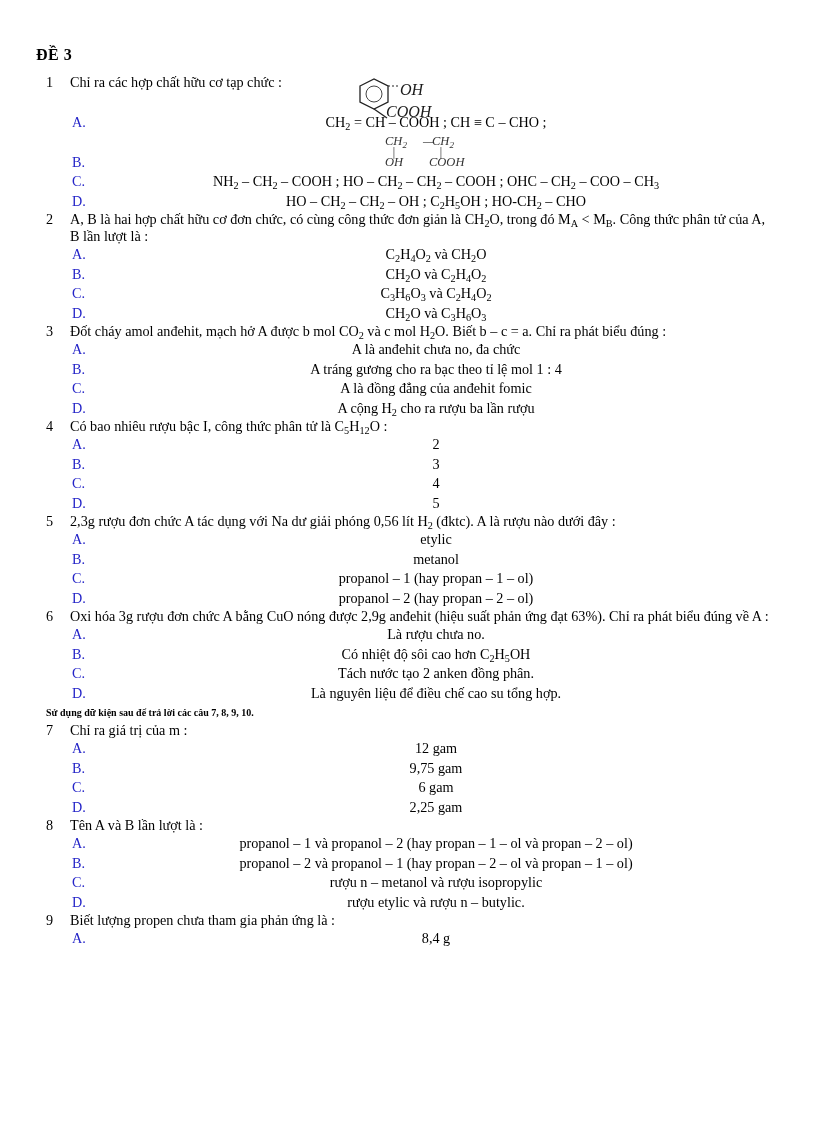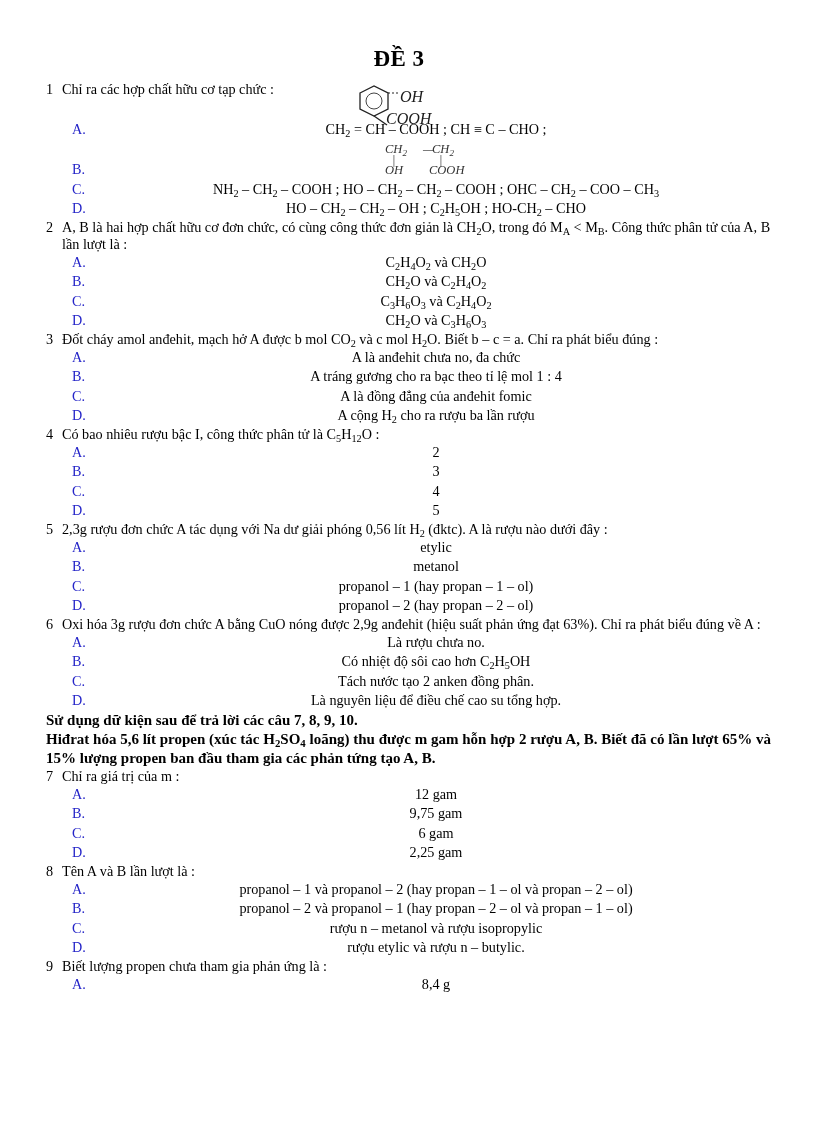--- a/index.html
+++ b/index.html
@@ -16,22 +16,21 @@
     overflow: hidden;
   }
   .page {
     position: relative;
     width: 816px;
     height: 1123px;
     box-sizing: border-box;
     padding: 0 36px;
   }
   .doc-title {
-    text-align: center;
-    font-size: 23px;
+    font-size: 16px;
     font-weight: bold;
     letter-spacing: 0.5px;
     margin: 46px 0 0 0;
     padding-right: 18px;
     line-height: 1.1;
   }
   .qlist {
     margin-top: 10px;
   }
   .q {
@@ -49,20 +48,21 @@
     width: 26px;
     flex: 0 0 26px;
     text-align: left;
     padding-left: 10px;
     box-sizing: border-box;
     font-size: 14.2px;
   }
   .q-text {
     flex: 1 1 auto;
     padding-right: 6px;
+    margin-left: 8px;
   }
   .opts {
     margin: 0;
     padding: 0;
     list-style: none;
   }
   .opt {
     display: flex;
     align-items: flex-start;
     font-size: 14.2px;
@@ -78,21 +78,21 @@
     flex: 1 1 auto;
     text-align: center;
   }
   sub {
     font-size: 0.72em;
     vertical-align: -0.28em;
     line-height: 0;
   }
   .bold-block {
     font-weight: bold;
-    font-size: 15px;
+    font-size: 10px;
     line-height: 19px;
     padding-left: 10px;
     padding-right: 8px;
   }
   .bold-block p { margin: 0; }
 
   
   .q1-wrap {
     position: relative;
   }
@@ -311,21 +311,20 @@
         </li>
         <li class="opt">
           <span class="opt-letter">D.</span>
           <span class="opt-body">Là nguyên liệu để điều chế cao su tổng hợp.</span>
         </li>
       </ul>
     </div>
 
     <div class="bold-block">
       <p>Sử dụng dữ kiện sau để trả lời các câu 7, 8, 9, 10.</p>
-      <p>Hiđrat hóa 5,6 lít propen (xúc tác H<sub>2</sub>SO<sub>4</sub> loãng) thu được m gam hỗn hợp 2 rượu A, B. Biết đã có lần lượt 65% và 15% lượng propen ban đầu tham gia các phản tứng tạo A, B.</p>
     </div>
 
     <div class="q">
       <div class="q-head">
         <div class="q-num">7</div>
         <div class="q-text">Chỉ ra giá trị của m :</div>
       </div>
       <ul class="opts">
         <li class="opt">
           <span class="opt-letter">A.</span>

